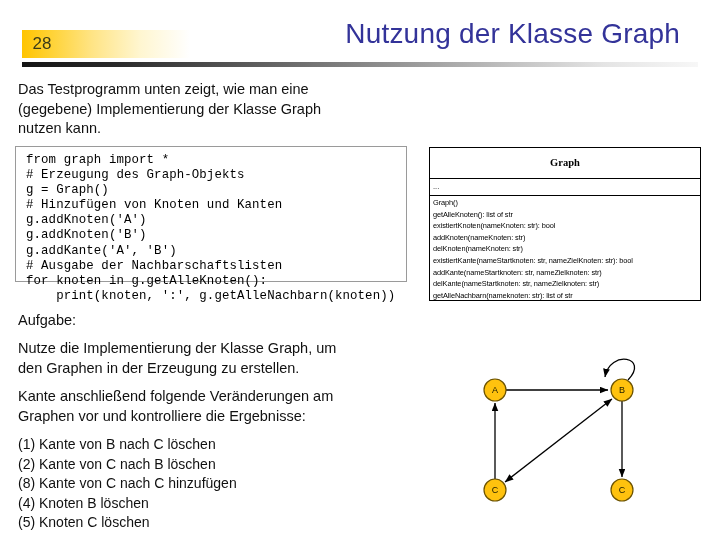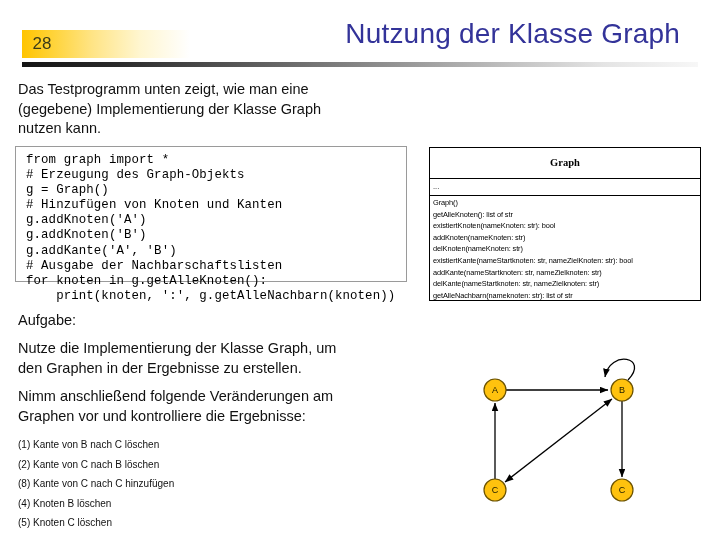--- a/index.html
+++ b/index.html
@@ -153,21 +153,21 @@
     line-height: 21px;
     margin-bottom: 8px;
   }
   #task .task-para {
     font-size: 14.5px;
     line-height: 19.5px;
     margin-bottom: 9px;
   }
   #task .task-para div { white-space: nowrap; }
   #task .task-item {
-    font-size: 10px;
+    font-size: 14px;
     line-height: 19.5px;
     white-space: nowrap;
   }
 
   
   #graph-figure {
     position: absolute;
     left: 450px;
     top: 355px;
     width: 250px;
@@ -234,24 +234,24 @@
     <div class="uml-line">addKante(nameStartknoten: str, nameZielknoten: str)</div>
     <div class="uml-line">delKante(nameStartknoten: str, nameZielknoten: str)</div>
     <div class="uml-line">getAlleNachbarn(nameknoten: str): list of str</div>
   </div>
 </div>
 
 <div id="task">
   <div class="task-head">Aufgabe:</div>
   <div class="task-para">
     <div>Nutze die Implementierung der Klasse Graph, um</div>
-    <div>den Graphen in der Ergebnisse zu erstellen.</div>
+    <div>den Graphen in der Erzeugung zu erstellen.</div>
   </div>
   <div class="task-para">
-    <div>Nimm anschließend folgende Veränderungen am</div>
+    <div>Kante anschließend folgende Veränderungen am</div>
     <div>Graphen vor und kontrolliere die Ergebnisse:</div>
   </div>
   <div class="task-item">(1) Kante von B nach C löschen</div>
   <div class="task-item">(2) Kante von C nach B löschen</div>
   <div class="task-item">(8) Kante von C nach C hinzufügen</div>
   <div class="task-item">(4) Knoten B löschen</div>
   <div class="task-item">(5) Knoten C löschen</div>
 </div>
 
 <div id="graph-figure">

